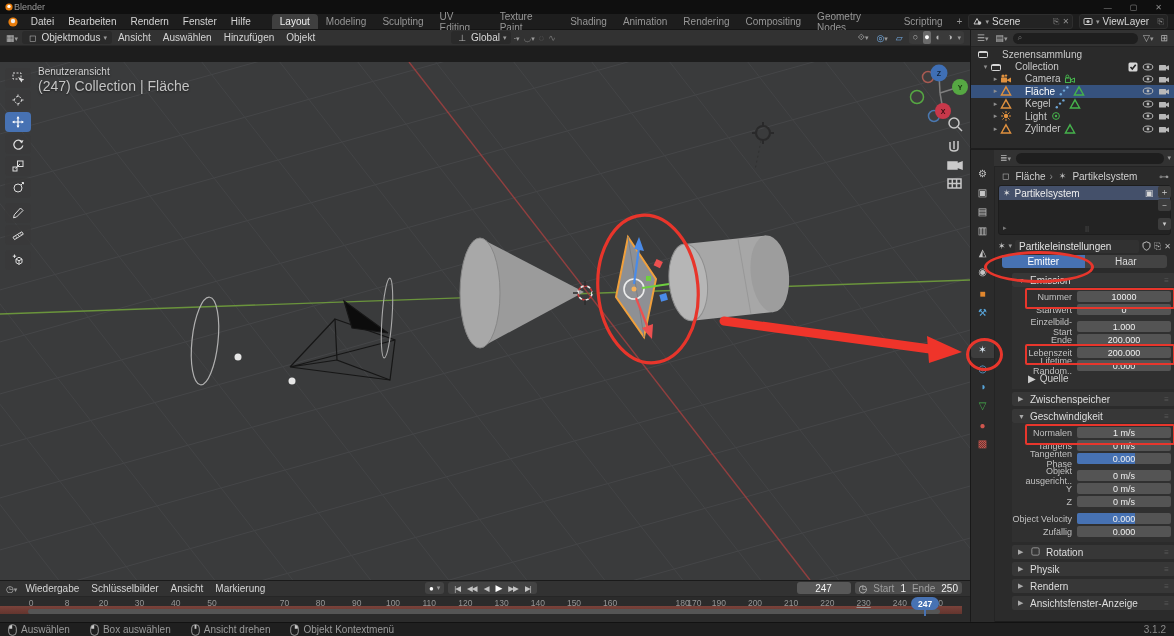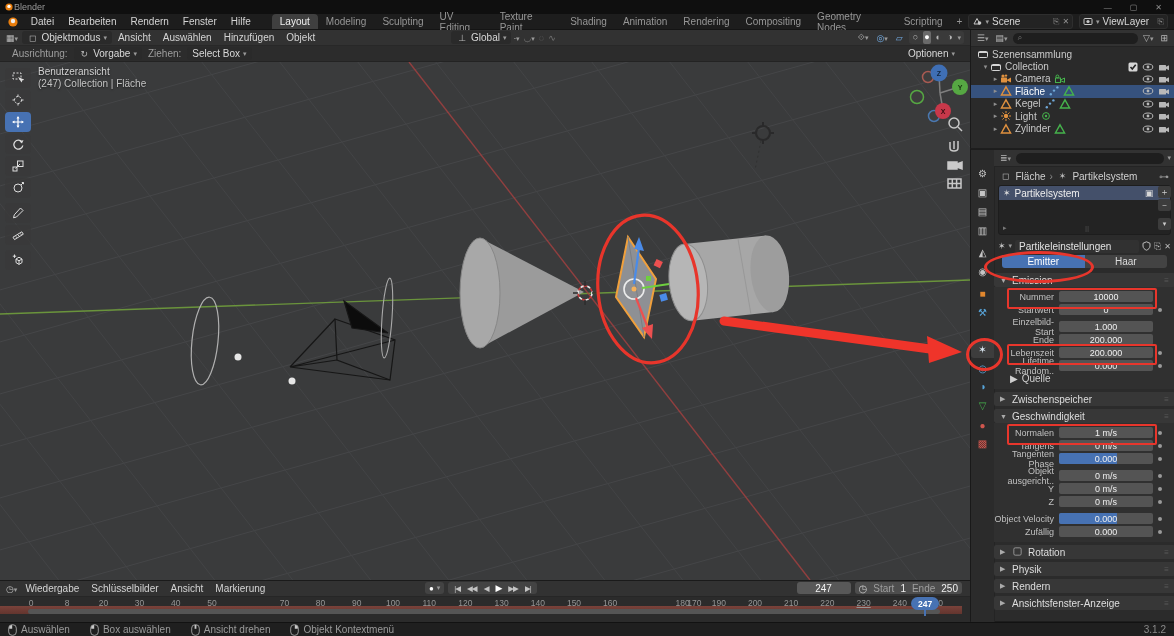--- a/index.html
+++ b/index.html
@@ -50,21 +50,21 @@
   .tool-btn.active{background:#4772b3;}
   
   #outliner{position:absolute;left:970px;top:30px;width:204px;height:118px;background:#2a2a2a;
             border-left:1px solid #191919;box-sizing:border-box;}
   #outliner-header{height:16px;background:#323232;display:flex;align-items:center;padding:0 4px;gap:3px;border-bottom:1px solid #242424;}
   #outliner-search{flex:1;height:11px;background:#1e1e1e;border-radius:6px;display:flex;align-items:center;padding:0 5px;color:#777;}
   #outliner-tree{padding-top:1px;}
   .ol-row{display:flex;align-items:center;height:12.4px;padding-right:4px;}
   .ol-row.selected{background:#36527e;}
   .ol-row .caret{width:9px;text-align:center;color:#8f8f8f;font-size:7px;}
-  .ol-row .lbl{margin-left:3px;color:#c9c9c9;}
+  .ol-row .lbl{margin-left:13px;color:#c9c9c9;}
   .ol-row.selected .lbl{color:#fff;}
   .ol-row .spacer{flex:1;}
   .ol-ico{display:inline-flex;width:12px;height:12px;}
   
   #props{position:absolute;left:970px;top:149px;width:204px;height:472px;background:#2b2b2b;
          border-left:1px solid #191919;border-top:1px solid #1c1c1c;box-sizing:border-box;}
   #props-tabs{position:absolute;left:0;top:0;width:23px;height:472px;background:#2b2b2b;border-right:1px solid #242424;}
   .ptab{position:absolute;left:0;width:23px;height:17px;display:flex;align-items:center;justify-content:center;font-size:10px;}
   .ptab.active{background:#3d3d3d;border-radius:3px 0 0 3px;}
   #props-main{position:absolute;left:23px;top:0;width:181px;height:472px;overflow:hidden;}
@@ -73,21 +73,21 @@
   #breadcrumb{height:18px;display:flex;align-items:center;gap:4px;padding:0 6px;color:#d0d0d0;}
   #pslist{margin:0 4px 4px 4px;height:48px;background:#232323;border:1px solid #1d1d1d;border-radius:3px;position:relative;}
   .pslist-row{height:14px;background:#44506a;display:flex;align-items:center;gap:4px;padding:0 4px;border-radius:2px 2px 0 0;color:#eee;}
   .pslist-side{position:absolute;right:-1px;top:0;display:flex;flex-direction:column;gap:1px;}
   .sq-btn{width:13px;height:12px;background:#3c3c3c;border-radius:2px;color:#ccc;display:flex;align-items:center;justify-content:center;font-size:9px;}
   #datablock{height:14px;margin:0 4px 2px 4px;display:flex;align-items:center;gap:3px;}
   #datablock .name-field{flex:1;height:13px;background:#313131;border-radius:2px;display:flex;align-items:center;padding:0 4px;color:#e2e2e2;}
   #type-toggle{height:13px;margin:2px 8px 5px 8px;display:flex;border-radius:3px;overflow:hidden;}
   #type-toggle .opt{flex:1;display:flex;align-items:center;justify-content:center;background:#434343;color:#ddd;}
   #type-toggle .opt.active{background:#4772b3;color:#fff;}
-  .panel{margin:0 0 3px 0;}
+  .panel{margin:0 0 3px 18px;}
   .panel-hdr{height:14px;background:#373737;display:flex;align-items:center;gap:4px;padding:0 6px;color:#dedede;border-radius:2px;}
   .panel-hdr .caret{color:#aaa;font-size:7px;width:8px;}
   .panel-hdr .grip{margin-left:auto;color:#5a5a5a;font-size:8px;}
   .panel-body{background:#303030;padding:3px 0 4px 0;}
   .prow{position:relative;display:flex;align-items:center;height:13px;}
   .prow .plabel{width:60px;text-align:right;color:#c0c0c0;font-size:9px;padding-right:5px;flex:none;}
   .pfield{position:relative;width:94px;height:11px;background:#545454;border-radius:2px;overflow:hidden;flex:none;}
   .pfield .fill{position:absolute;left:0;top:0;bottom:0;background:#4772b3;}
   .pfield .val{position:absolute;inset:0;display:flex;align-items:center;justify-content:center;color:#f0f0f0;font-size:9px;}
   .pdot{width:4px;height:4px;border-radius:50%;background:#9a9a9a;margin-left:5px;flex:none;}
@@ -216,37 +216,20 @@
       <div id="vp-shading">
         <span class="sphere">○</span>
         <span class="sphere active">●</span>
         <span class="sphere">◐</span>
         <span class="sphere">◑</span>
         <span class="chev">▾</span>
       </div>
     </div>
   </div>
 
-  <div id="tool-settings" style="position:absolute;">
-    <span class="dimlabel">Ausrichtung:</span>
-    <span class="pill">
-      <span class="hdr-ico">↻</span>
-      <span>Vorgabe</span>
-      <span class="chev">▾</span>
-      </span>
-    <span class="dimlabel">Ziehen:</span>
-    <span class="pill">
-      <span>Select Box</span>
-      <span class="chev">▾</span>
-      </span>
-    <span class="pill" id="opt-pill" style="background:transparent">
-      <span>Optionen</span>
-      <span class="chev">▾</span>
-      </span>
-  </div>
 
   <div id="viewport">
     <svg id="scene" width="970" height="518">
       <g id="grid">
           <line x1="-300" y1="-416" x2="1270" y2="-856" stroke="#454648" stroke-width="1"></line>
           <line x1="-300" y1="-364" x2="1270" y2="-804" stroke="#454648" stroke-width="1"></line>
           <line x1="-300" y1="-312" x2="1270" y2="-752" stroke="#454648" stroke-width="1"></line>
           <line x1="-300" y1="-260" x2="1270" y2="-700" stroke="#454648" stroke-width="1"></line>
           <line x1="-300" y1="-208" x2="1270" y2="-648" stroke="#454648" stroke-width="1"></line>
           <line x1="-300" y1="-156" x2="1270" y2="-596" stroke="#454648" stroke-width="1"></line>
@@ -399,21 +382,21 @@
             <path d="M957 102 l5 -2 v7 l-5 -2" fill="#c9c9c9"></path>
           </g>
         <g>
             <rect x="948" y="117" width="13" height="9"></rect>
             <path d="M952.3 117 v9 M956.6 117 v9 M948 121.5 h13"></path>
           </g>
       </g>
     </svg>
     <div id="vp-text">
       <div>Benutzeransicht</div>
-      <div style="font-size:10px;color:#c4c4c4">(247) Collection | Fläche</div>
+      <div style="font-size:14px;color:#c4c4c4">(247) Collection | Fläche</div>
     </div>
     <div id="vp-toolbar">
         <div class="tool-btn" style="top: 1px;">
           <span class="ol-ico">
             <svg width="12" height="12" viewBox="0 0 12 12">
               <rect x="1" y="1" width="8" height="6" fill="none" stroke="#ddd" stroke-dasharray="2 1.5"></rect>
               <path d="M6 5 l3.5 5.5 l1 -2.3 l2.3 -0.4 Z" fill="#ddd"></path>
             </svg>
           </span>
         </div>

